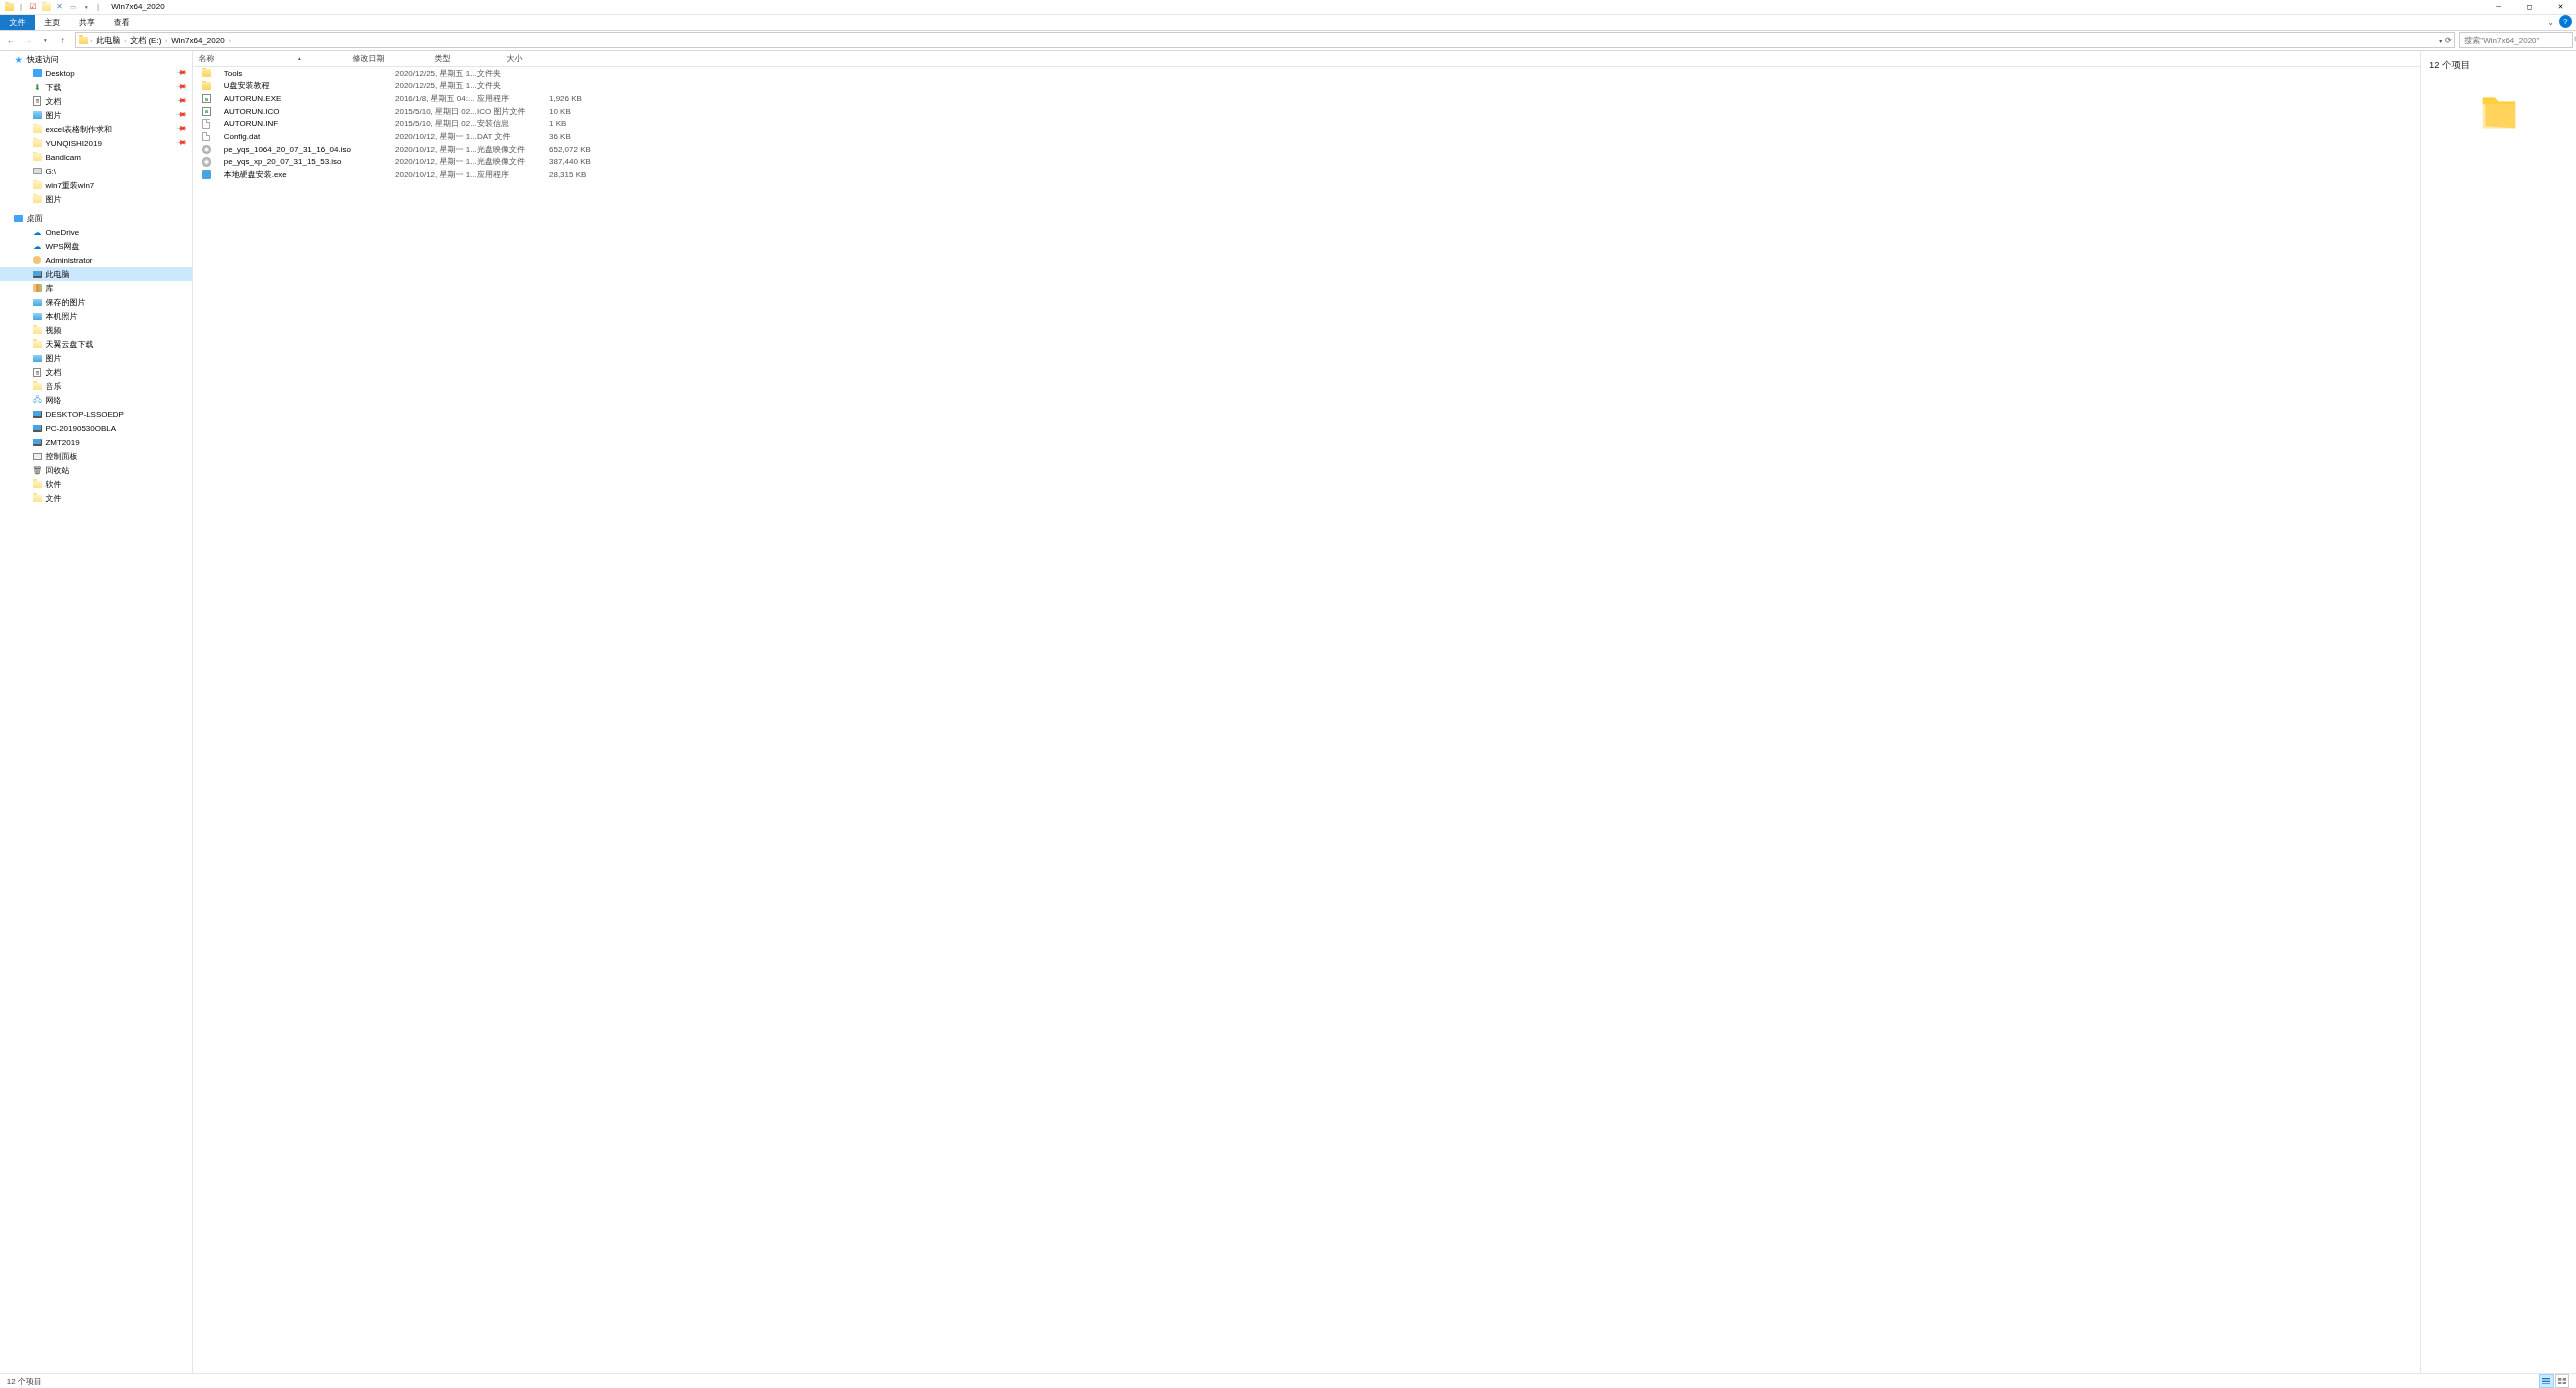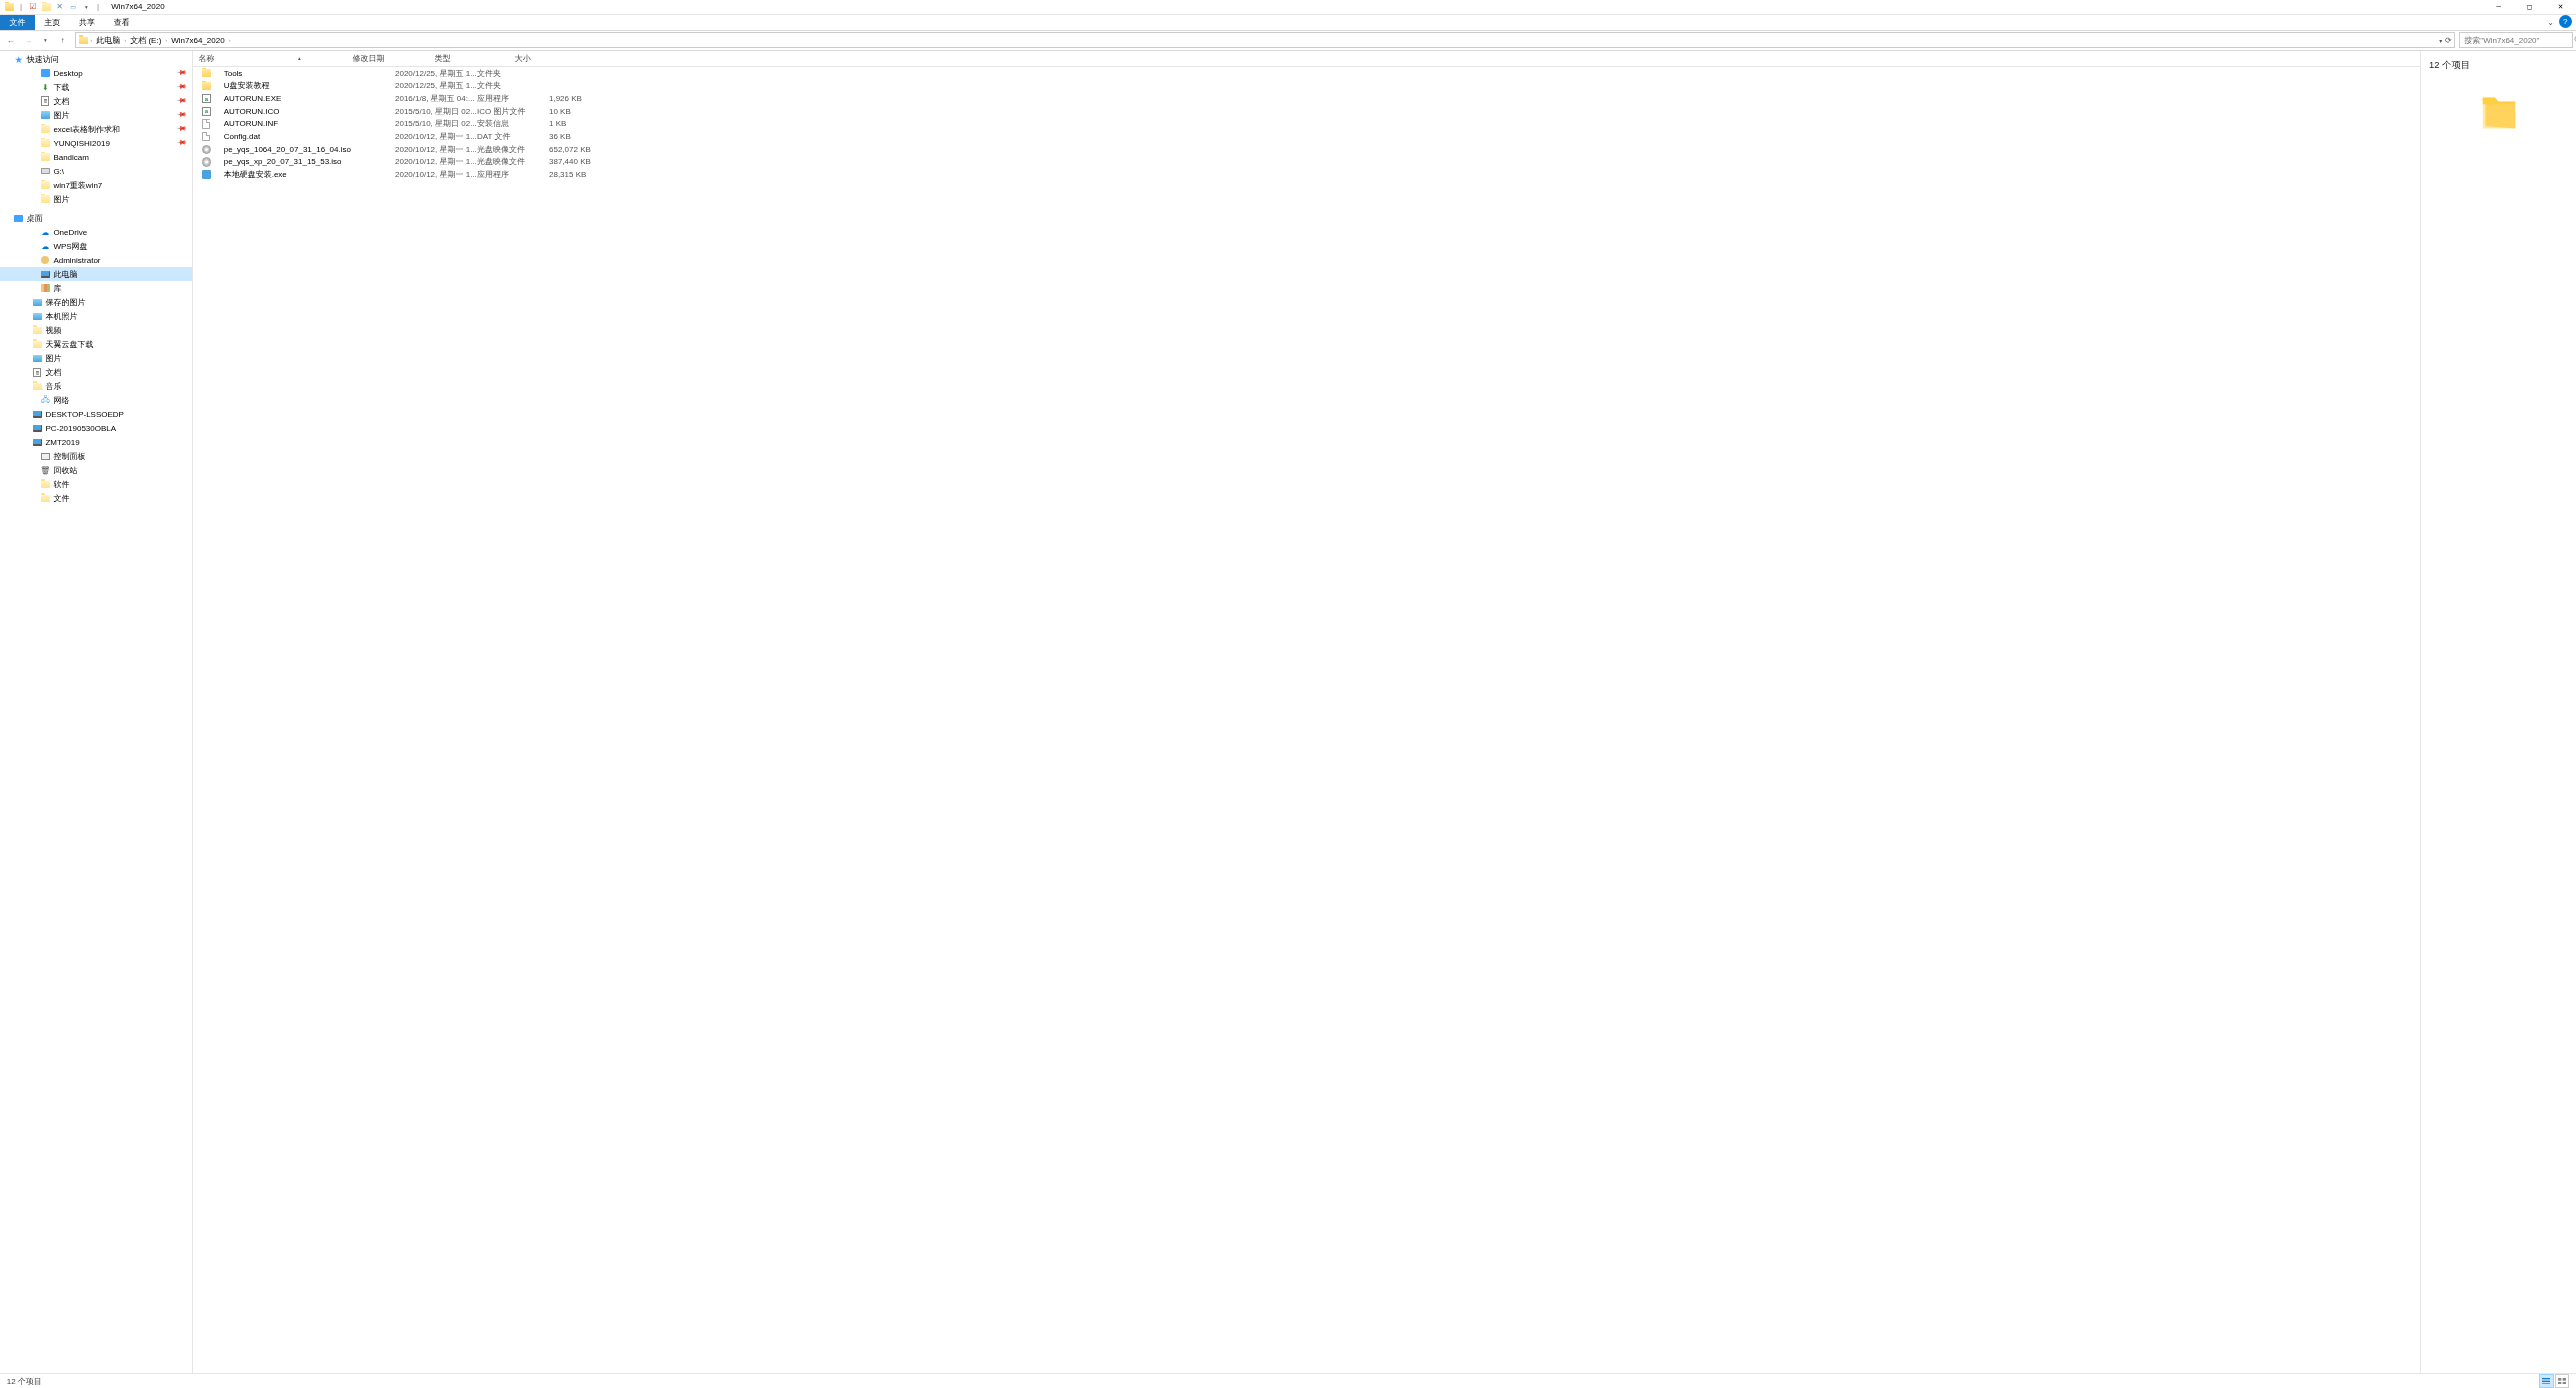--- a/index.html
+++ b/index.html
@@ -29,32 +29,32 @@
 .addr-actions { margin-left: auto; display: flex; align-items: center; gap: 2.7px; color: #555; }
 .search-box { width: 114px; height: 16px; border: 0.7px solid #ccc; display: flex; align-items: center; padding: 0 4px; color: #888; }
 .search-box input { border: none; outline: none; flex: 1; font-size: 8px; color: #888; background: transparent; }
 
 .content { display: flex; height: calc(100% - 14.8px - 16px - 20px - 14.8px); }
 
 .nav-pane { width: 193px; border-right: 0.7px solid #e5e5e5; overflow-y: auto; padding-top: 1.3px; }
 .tree-item { height: 14px; display: flex; align-items: center; padding-left: 13.4px; gap: 2.7px; position: relative; }
 .tree-item.selected { background: #cce8ff; }
 .tree-item.l1 { padding-left: 13.4px; }
-.tree-item.l2 { padding-left: 40px; }
+.tree-item.l2 { padding-left: 32px; }
 .tree-item.l3 { padding-left: 32px; }
 .tree-icon { width: 10.7px; height: 10.7px; display: flex; align-items: center; justify-content: center; flex-shrink: 0; }
 .pin { position: absolute; right: 5.4px; color: #777; font-size: 6.7px; transform: rotate(45deg); }
 
 .file-area { flex: 1; display: flex; flex-direction: column; }
 .col-headers { height: 16px; display: flex; align-items: center; border-bottom: 0.7px solid #e5e5e5; color: #444; }
 .col-headers div { padding: 0 5.4px; border-right: 0.7px solid transparent; }
 .col-name { width: 154px; display: flex; align-items: center; }
 .col-date { width: 82px; }
 .col-type { width: 72px; }
-.col-size { width: 47px; text-align: center; padding-right: 8px !important; }
+.col-size { width: 47px; text-align: left; padding-right: 8px !important; }
 .sort-arrow { margin-left: auto; margin-right: 40px; color: #555; font-size: 5.4px; }
 
 .file-list { flex: 1; overflow-y: auto; }
 .file-row { height: 12.7px; display: flex; align-items: center; padding-left: 8px; }
 .file-row .cell-name { width: 146px; display: flex; align-items: center; gap: 12px; }
 .file-row .cell-date { width: 82px; color: #555; white-space: nowrap; overflow: hidden; text-overflow: ellipsis; margin-left: 48px; }
 .file-row .cell-type { width: 72px; color: #555; white-space: nowrap; overflow: hidden; text-overflow: ellipsis; }
 .file-row .cell-size { width: 42px; color: #555; }
 .file-icon { width: 10.7px; height: 10.7px; flex-shrink: 0; display: flex; align-items: center; justify-content: center; }
 

